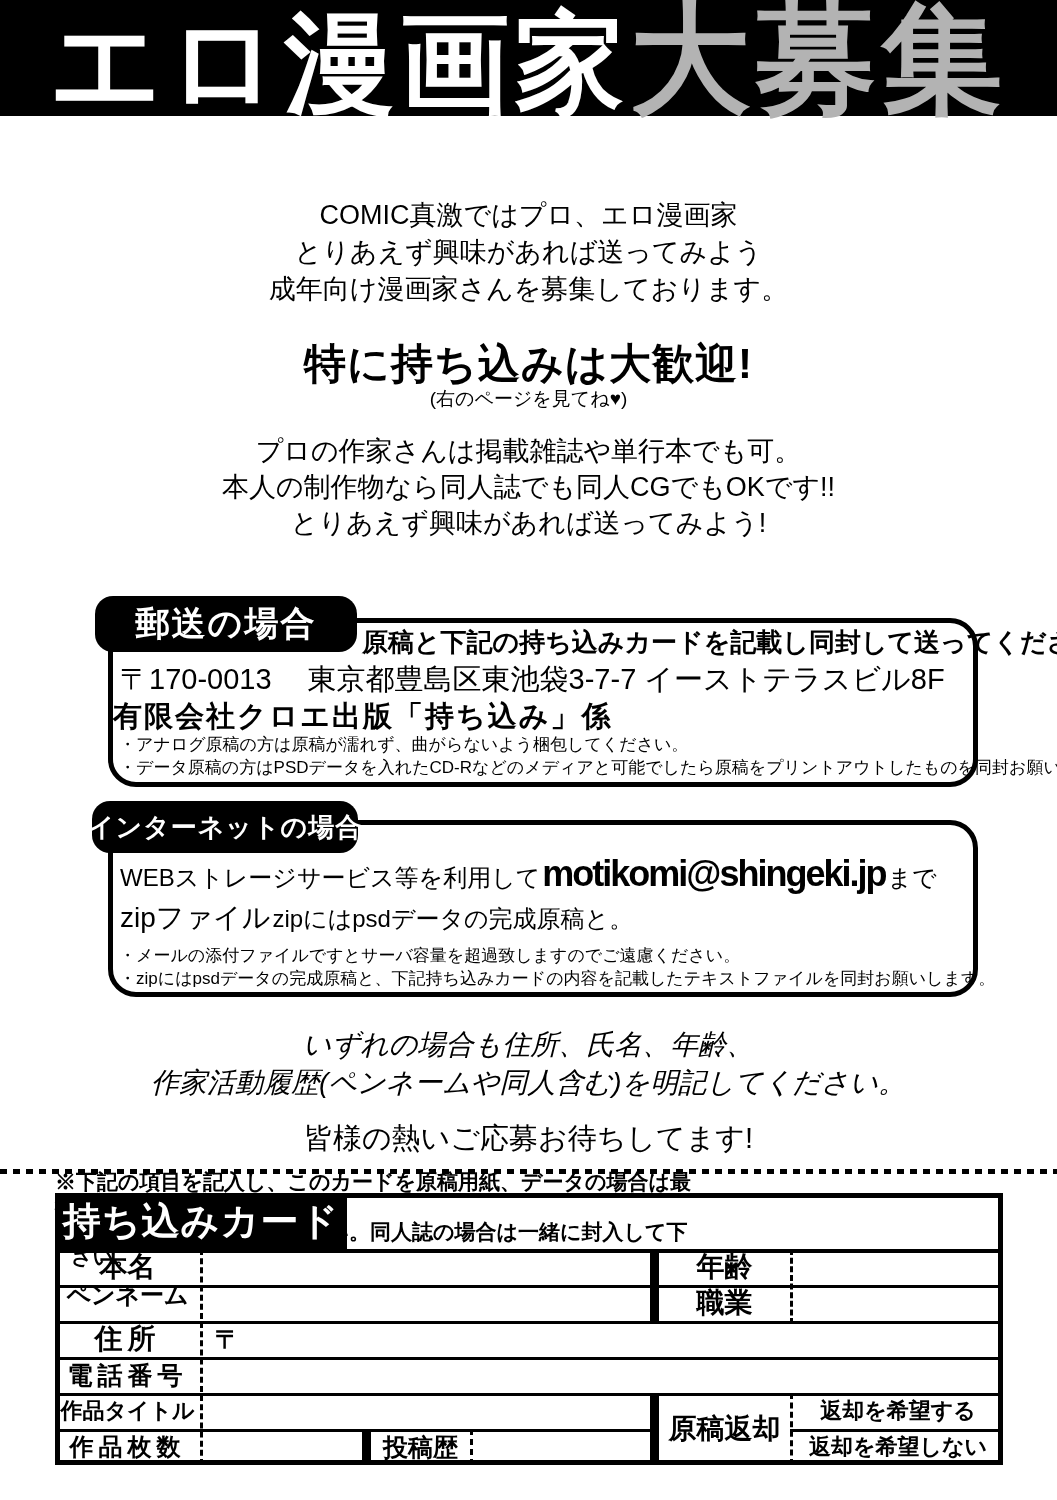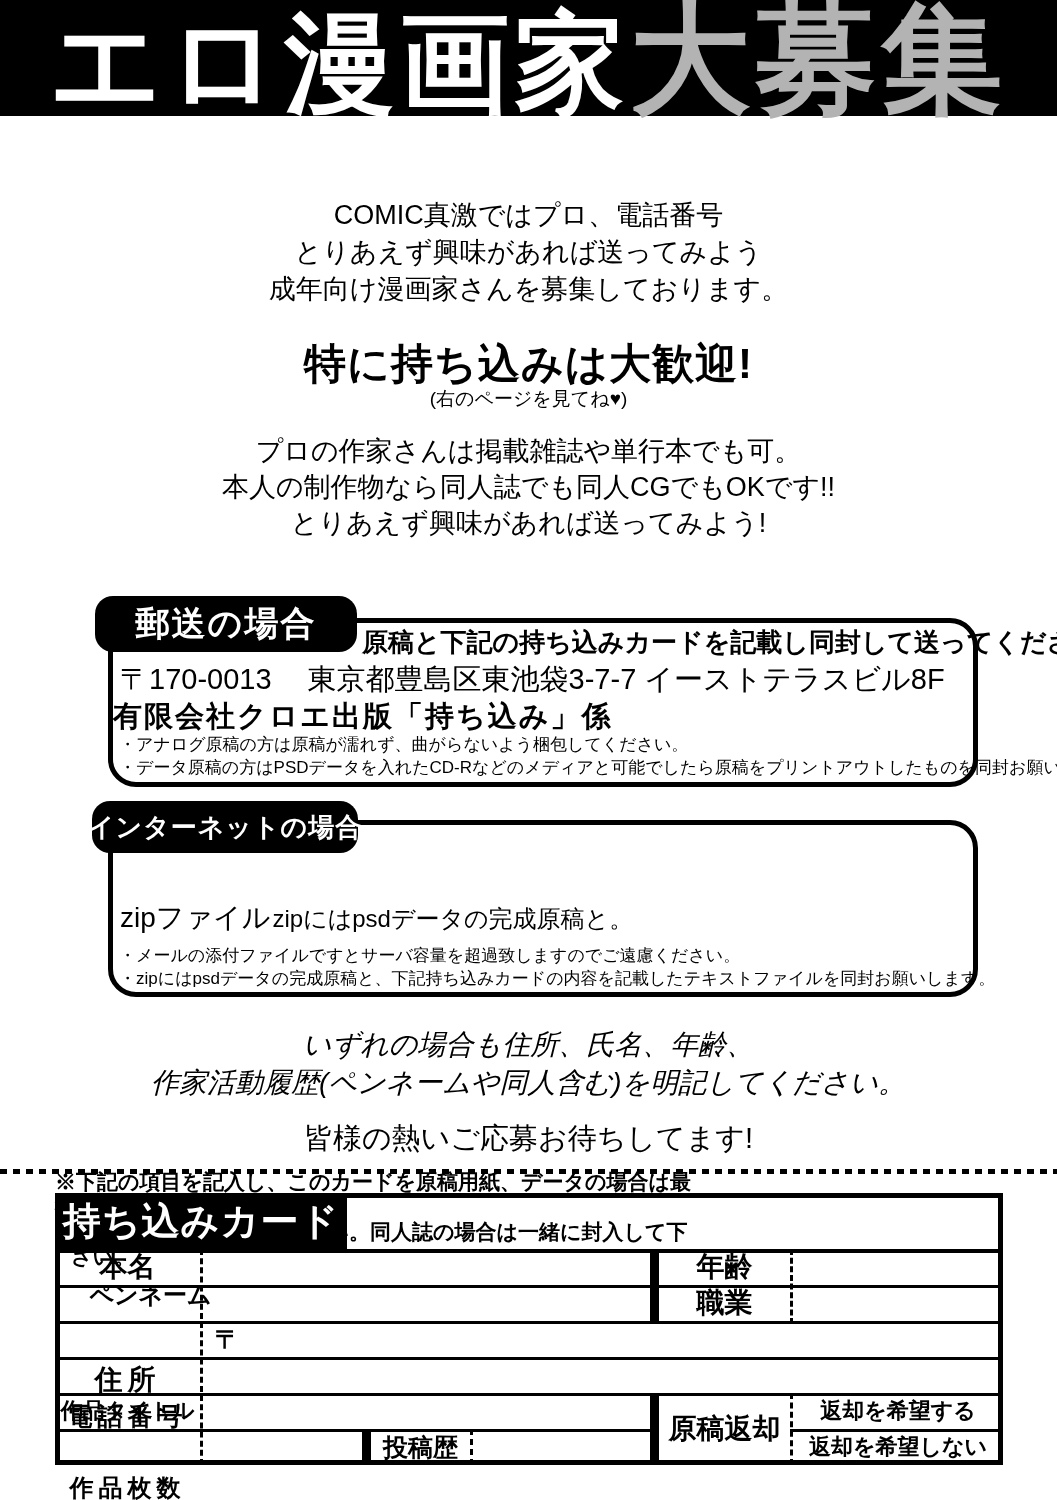--- a/index.html
+++ b/index.html
@@ -79,35 +79,35 @@
          font-size:21px; line-height:25px; font-weight:bold; }
   .card-note .l2{ padding-left:16px; }
   .hline{ position:absolute; background:#000; height:3px; }
   .vbar{ position:absolute; background:#000; width:9px; }
   .vdash{ position:absolute; width:0; border-left:3px dashed #000; }
   .blank{ position:absolute; background:transparent; }
   .lab28{ font-size:28px; }
   .lab25{ font-size:25px; }
   .lab24{ font-size:24px; }
   .lab22{ font-size:22px; }
-  .ls5{ letter-spacing:5px;margin-top:41px; }
+  .ls5{ letter-spacing:5px; }
 </style>
 </head>
 <body>
 
 <div class="page">
 
   <div class="abs banner">
     <div class="banner-text">
       <span class="banner-main">エロ漫画家</span><span class="banner-accent">大募集</span>
     </div>
   </div>
 
   <div class="abs cline intro">
-    <div>COMIC真激ではプロ、電話番号</div>
+    <div>COMIC真激ではプロ、エロ漫画家</div>
     <div>とりあえず興味があれば送ってみよう</div>
     <div>成年向け漫画家さんを募集しております。</div>
   </div>
 
   <div class="abs cline hl-head">特に持ち込みは大歓迎!</div>
   <div class="abs cline hl-note">(右のページを見てね♥)</div>
 
   <div class="abs cline body2">
     <div>プロの作家さんは掲載雑誌や単行本でも可。</div>
     <div>本人の制作物なら同人誌でも同人CGでもOKです!!</div>
@@ -122,20 +122,25 @@
     <span>東京都豊島区東池袋3-7-7 イーストテラスビル8F</span>
   </div>
   <div class="abs mail-recipient">有限会社クロエ出版「持ち込み」係</div>
   <div class="abs small-notes mail-notes">
     <div>・アナログ原稿の方は原稿が濡れず、曲がらないよう梱包してください。</div>
     <div>・データ原稿の方はPSDデータを入れたCD-Rなどのメディアと可能でしたら原稿をプリントアウトしたものを同封お願いします。</div>
   </div>
 
   <div class="abs rbox inet-box"></div>
   <div class="abs pill inet-pill">インターネットの場合</div>
+  <div class="abs inet-line1">
+    <span class="t-reg24">WEBストレージサービス等を利用して</span>
+    <span class="t-email">motikomi@shingeki.jp</span>
+    <span class="t-reg24">まで</span>
+  </div>
   <div class="abs inet-line2">
     <span class="t-zip">zipファイル</span>
     <span class="t-reg24">zipにはpsdデータの完成原稿と。</span>
   </div>
   <div class="abs small-notes inet-notes">
     <div>・メールの添付ファイルですとサーバ容量を超過致しますのでご遠慮ください。</div>
     <div>・zipにはpsdデータの完成原稿と、下記持ち込みカードの内容を記載したテキストファイルを同封お願いします。</div>
   </div>
 
   <div class="abs cline closing">
@@ -170,21 +175,21 @@
     <div class="vdash" style="left:145px;top:56px;height:216px;"></div>
     <div class="vdash" style="left:735px;top:56px;height:75px;"></div>
     <div class="vdash" style="left:735px;top:200px;height:72px;"></div>
     <div class="vdash" style="left:415px;top:236px;height:36px;"></div>
 
     <div class="cell lab28" style="left:0;top:56px;width:145px;height:36px;">本名</div>
     <div class="blank" style="left:148px;top:59px;width:447px;height:33px;"></div>
     <div class="cell lab28" style="left:604px;top:56px;width:131px;height:36px;">年齢</div>
     <div class="blank" style="left:738px;top:59px;width:210px;height:33px;"></div>
 
-    <div class="cell lab24" style="left:12px;top:92px;width:145px;height:20px;padding-left:11px;">ペンネーム</div>
+    <div class="cell lab24" style="left:0;top:92px;width:145px;height:20px;">ペンネーム</div>
     <div class="blank" style="left:148px;top:95px;width:447px;height:33px;"></div>
     <div class="cell lab28" style="left:604px;top:92px;width:131px;height:36px;">職業</div>
     <div class="blank" style="left:738px;top:95px;width:210px;height:33px;"></div>
 
     <div class="cell lab28 ls5" style="left:0;top:128px;width:145px;height:36px;">住所</div>
     <div class="cell lab25" style="left:150px;top:128px;width:44px;height:36px;justify-content:flex-start;padding-left:10px;">〒</div>
     <div class="blank" style="left:200px;top:131px;width:744px;height:33px;"></div>
 
     <div class="cell lab25 ls5" style="left:0;top:164px;width:145px;height:36px;">電話番号</div>
     <div class="blank" style="left:148px;top:167px;width:796px;height:33px;"></div>

